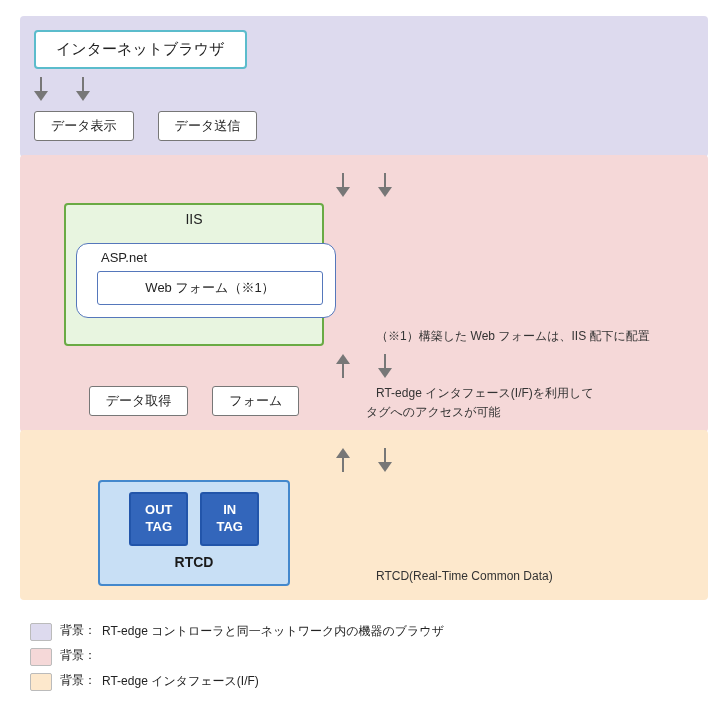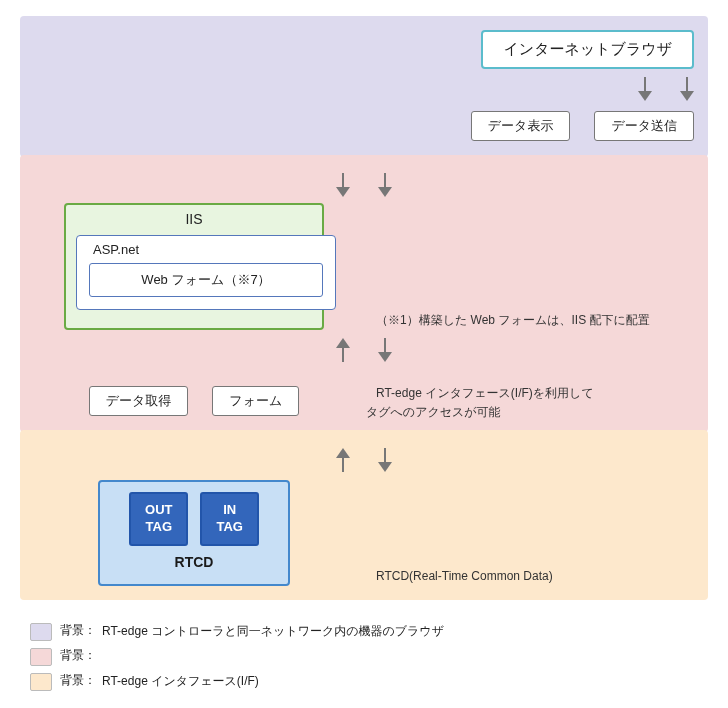--- a/index.html
+++ b/index.html
@@ -44,21 +44,21 @@
       text-align: center;
       padding: 8px 20px;
       display: inline-block;
       min-width: 200px;
       font-size: 15px;
     }
 
     .center-col {
       display: flex;
       flex-direction: column;
-      align-items: flex-end;
+      align-items: flex-start;
     }
 
     
     .small-boxes-row {
       display: flex;
       flex-direction: row;
       gap: 24px;
       justify-content: center;
       margin: 6px 0;
     }
@@ -83,24 +83,24 @@
     }
     .iis-label {
       font-size: 14px;
       margin-bottom: 4px;
     }
 
     
     .aspnet-box {
       border: 1.5px solid #5577bb;
       background: #fff;
-      border-radius: 4px;
+      border-radius: 12px;
       width: 260px;
-      padding: 6px 12px 12px 12px;
-      margin: 8px auto;
+      padding: 6px 12px 12px 20px;
+      margin: 16px auto;
     }
     .aspnet-label {
       font-size: 13px;
       margin-bottom: 6px;
       text-align: left;
       padding-left: 4px;
     }
     .webform-box {
       border: 1.5px solid #5577bb;
       background: #fff;
@@ -279,42 +279,42 @@
 
     <div class="diagram-row">
       <div class="diagram-center">
 
         <div class="iis-outer">
           <div class="iis-label">IIS</div>
 
           <div class="aspnet-box">
             <div class="aspnet-label">ASP.net</div>
             <div class="webform-box">
-              <span>Web フォーム（※7）</span>
+              <span>Web フォーム（※1）</span>
             </div>
           </div>
         </div>
       </div>
       <div class="diagram-right">
         <span class="side-note">（※1）構築した Web フォームは、IIS 配下に配置</span>
       </div>
     </div>
 
     <div class="two-arrows" style="margin-top:8px; margin-bottom:2px;">
       <div class="arrow-pair">
         <div class="arrow-head-up"></div>
         <div class="v-arrow-line"></div>
       </div>
       <div class="arrow-pair">
         <div class="v-arrow-line"></div>
         <div class="arrow-head-down"></div>
       </div>
     </div>
 
-    <div class="diagram-row" style="margin-top:18px;">
+    <div class="diagram-row" style="margin-top:2px;">
       <div class="diagram-center">
         <div class="small-boxes-row">
           <div class="small-box">
             <span>データ取得</span>
           </div>
           <div class="small-box">
             <span>フォーム</span>
           </div>
         </div>
       </div>

